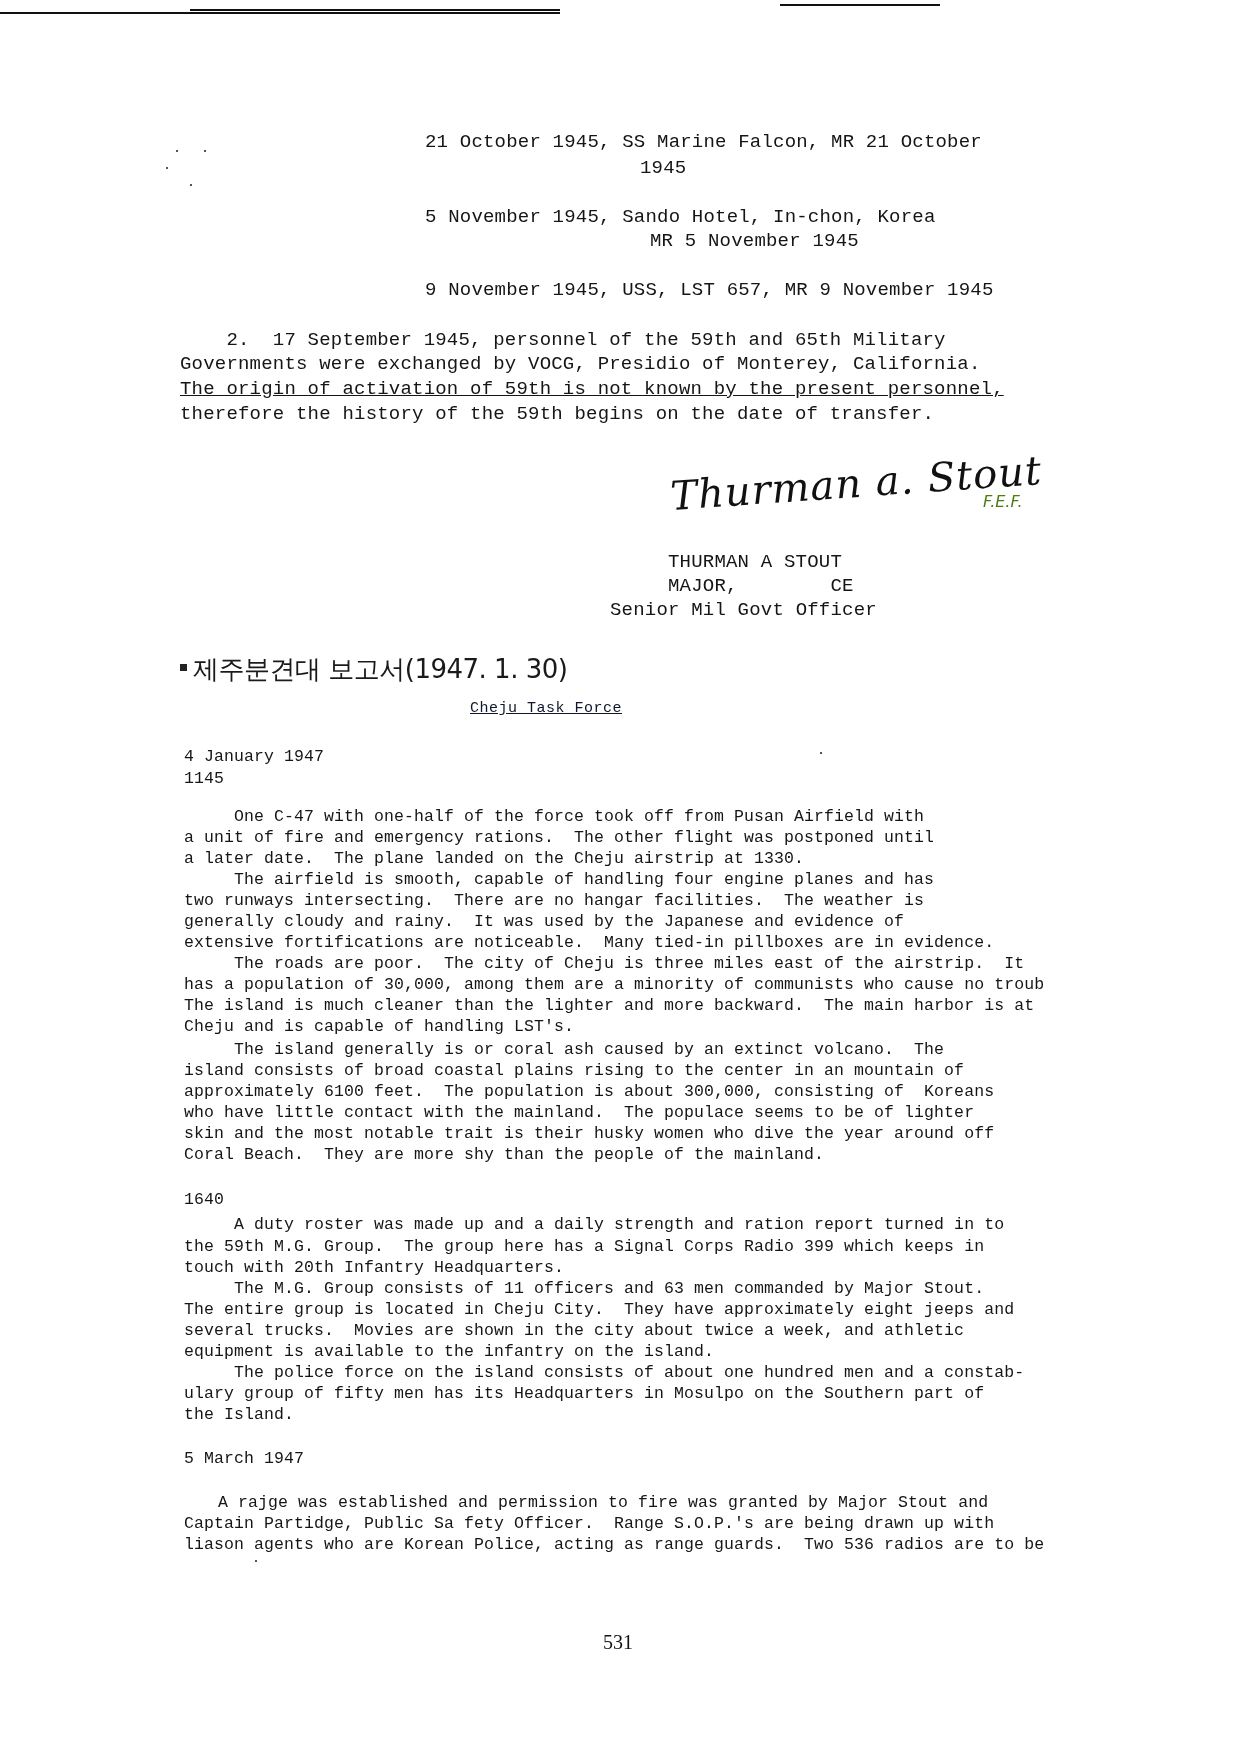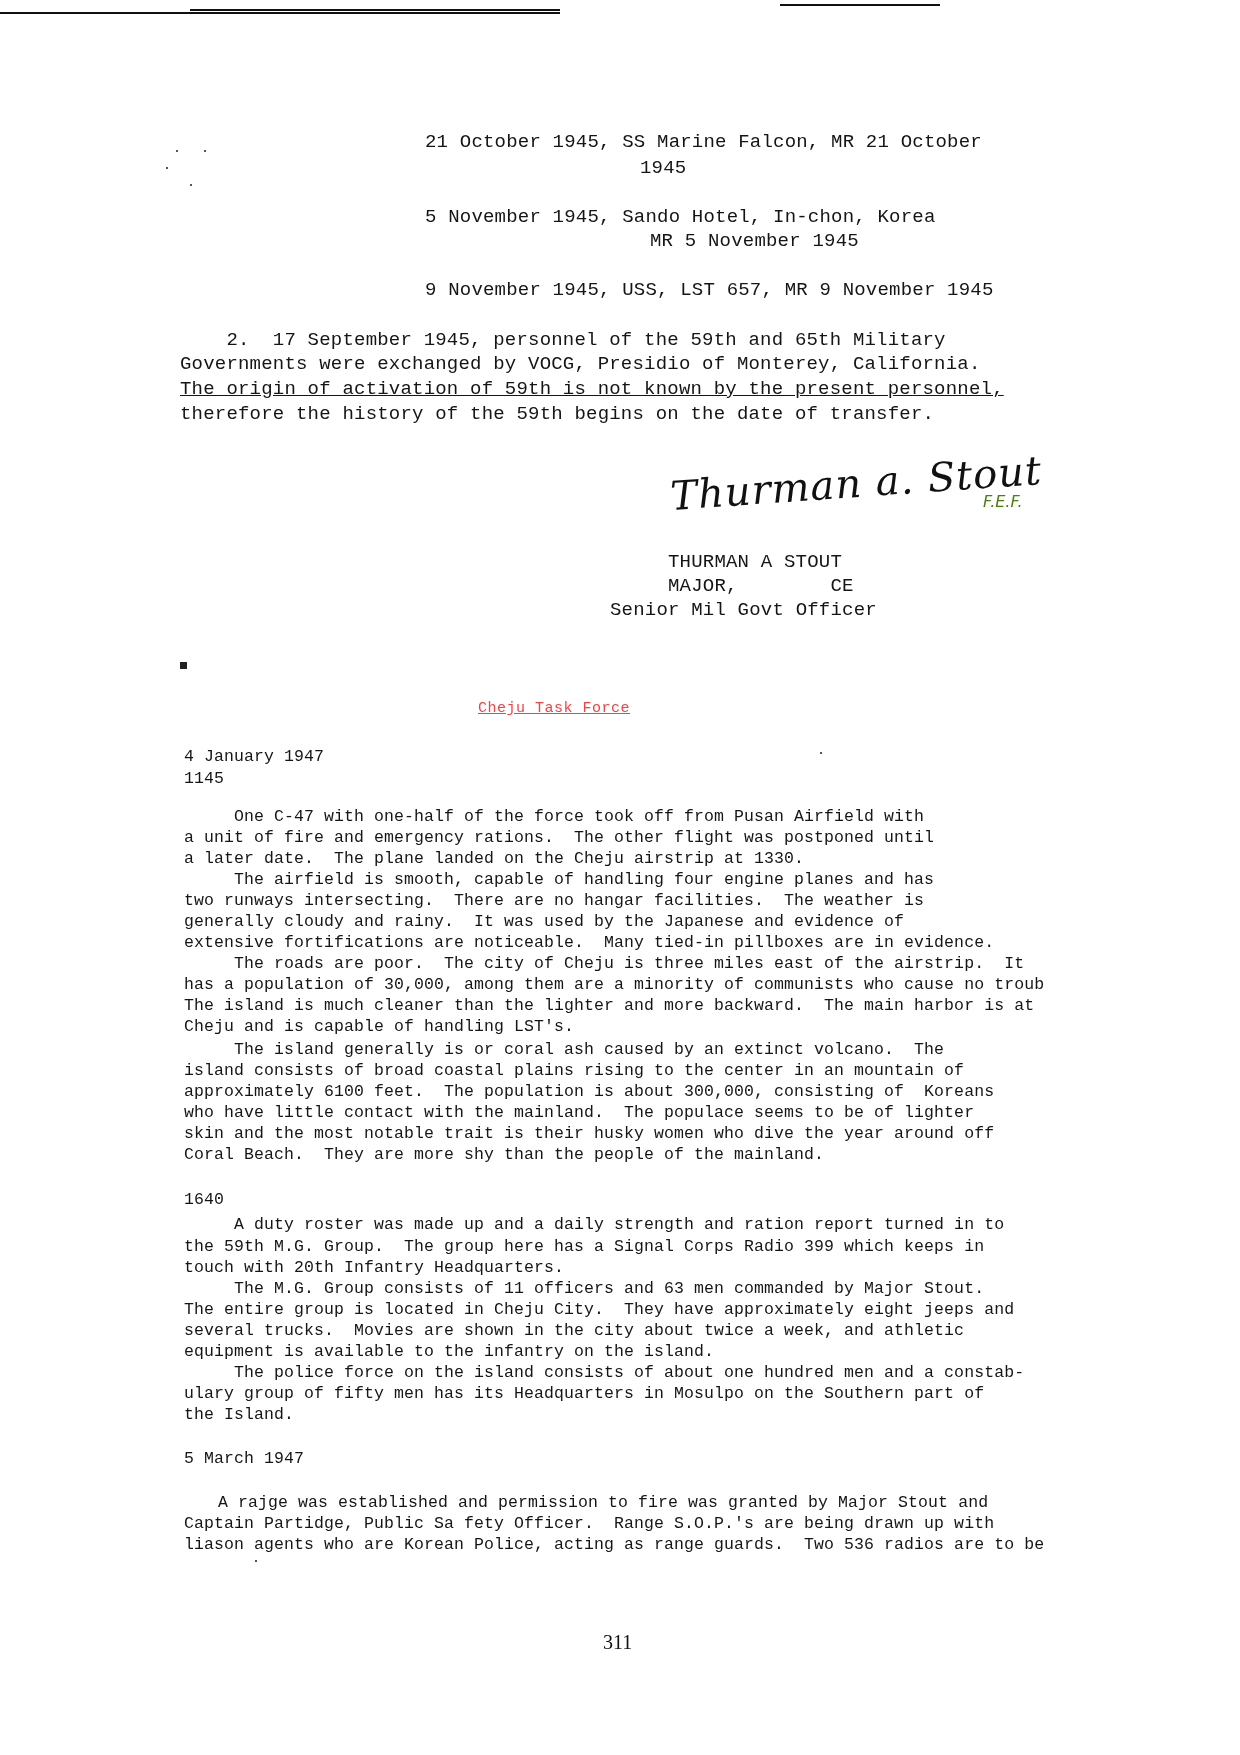--- a/index.html
+++ b/index.html
@@ -50,23 +50,22 @@
       background: #222;
       margin-right: 6px;
       vertical-align: middle;
       position: relative;
       top: -3px;
     }
     .subtitle {
       font-family: "Liberation Mono", "DejaVu Sans Mono", monospace;
       font-size: 15px;
       text-decoration: underline;
-      color: #ef4444;
+      color: #0f172a;
       letter-spacing: 0.5px;
-      margin-left: 8px;
     }
     .signature {
       font-family: "DejaVu Serif", serif;
       font-style: italic;
       font-size: 40px;
       color: #111;
       transform: rotate(-4deg);
       letter-spacing: 1px;
     }
     .sig-initials {
@@ -120,21 +119,21 @@
 
 <div>
   <div class="abs signature" style="left:670px; top:460px;">Thurman a. Stout</div>
   <div class="abs sig-initials" style="left:983px; top:492px;">F.E.F.</div>
   <div class="abs type" style="left:668px; top:550px;">THURMAN A STOUT</div>
   <div class="abs type" style="left:668px; top:574px;">MAJOR,        CE</div>
   <div class="abs type" style="left:610px; top:598px;">Senior Mil Govt Officer</div>
 </div>
 
 <div class="abs korean-title" style="left:180px; top:652px;">
-  <span class="bullet"></span>
+  <span class="bullet"></span><span>제주분견대 보고서(1947. 1. 30)</span>
 </div>
 <div class="abs subtitle" style="left:470px; top:700px;">Cheju Task Force</div>
 
 <div>
   <div class="abs type-sm" style="left:184px; top:746px;">4 January 1947</div>
   <div class="abs type-sm" style="left:184px; top:768px;">1145</div>
 
   <div class="abs type-sm" style="left:184px; top:806px;">     One C-47 with one-half of the force took off from Pusan Airfield with</div>
   <div class="abs type-sm" style="left:184px; top:827px;">a unit of fire and emergency rations.  The other flight was postponed until</div>
   <div class="abs type-sm" style="left:184px; top:848px;">a later date.  The plane landed on the Cheju airstrip at 1330.</div>
@@ -175,13 +174,13 @@
 </div>
 
 <div>
   <div class="abs type-sm" style="left:184px; top:1448px;">5 March 1947</div>
 
   <div class="abs type-sm" style="left:168px; top:1492px;">     A rajge was established and permission to fire was granted by Major Stout and</div>
   <div class="abs type-sm" style="left:184px; top:1513px;">Captain Partidge, Public Sa fety Officer.  Range S.O.P.'s are being drawn up with</div>
   <div class="abs type-sm" style="left:184px; top:1534px;">liason agents who are Korean Police, acting as range guards.  Two 536 radios are to be</div>
 </div>
 
-<div class="abs page-num" style="left:603px; top:1631px;">311</div>
+<div class="abs page-num" style="left:603px; top:1631px;">531</div>
 
 </body></html>

